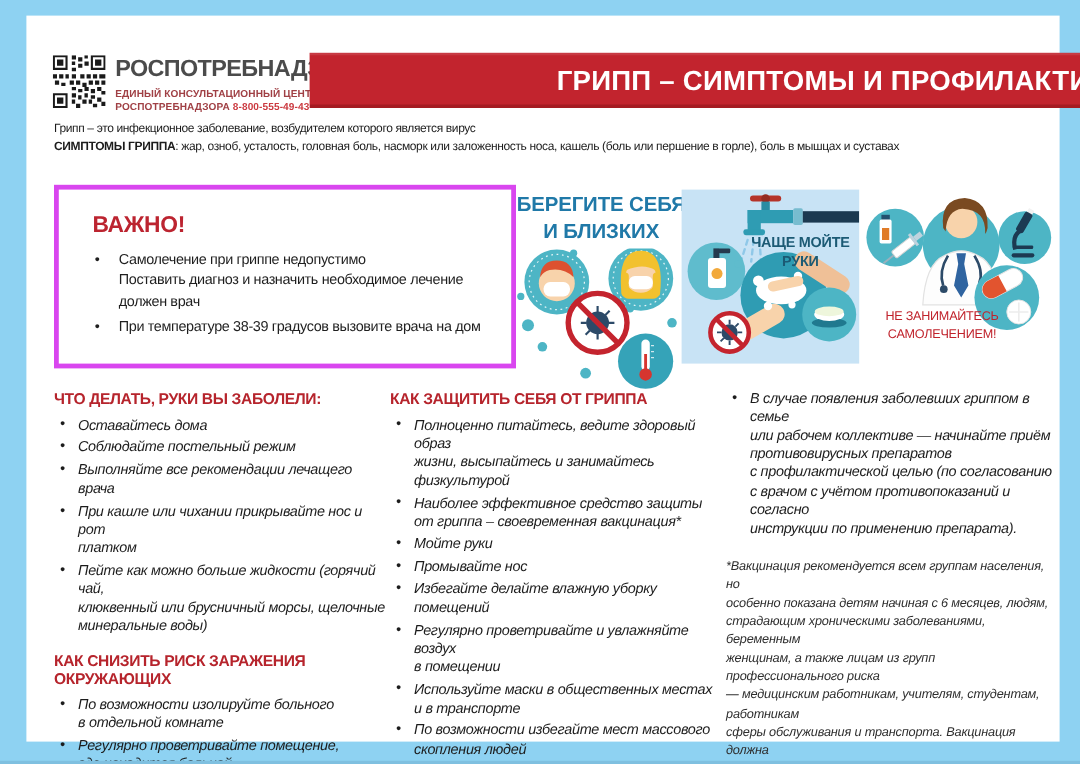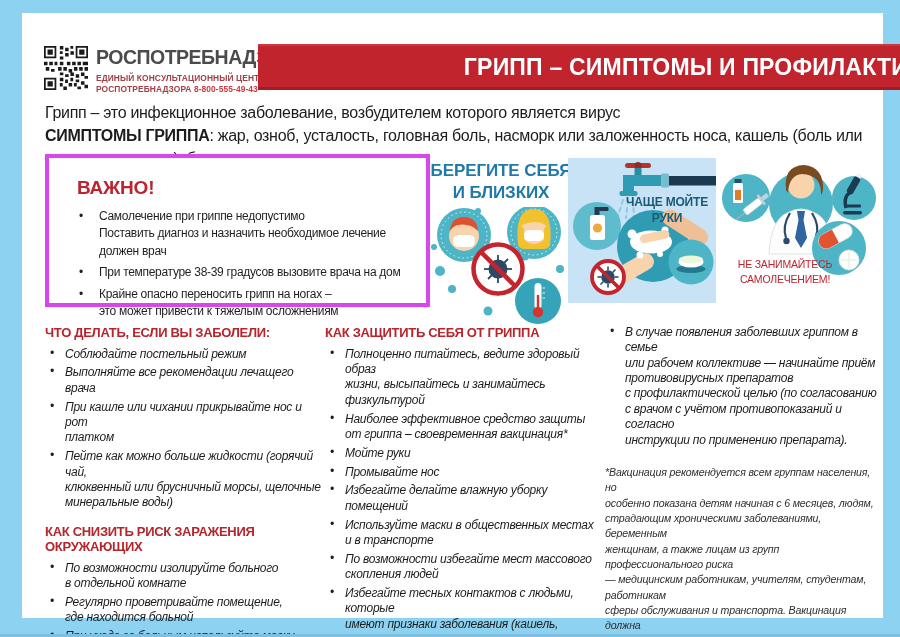--- a/index.html
+++ b/index.html
@@ -26,21 +26,21 @@
   .phone { color: #cb3a40; }
   .banner {
     position: absolute; left: 236px; top: 31px; width: 681px; height: 46px;
     background: #c2242e;
     display: flex; align-items: center; justify-content: flex-end;
     box-shadow: inset 0 -3px 0 rgba(80,0,0,0.25), inset 0 2px 0 rgba(255,255,255,0.10);
   }
   .banner-title { color: #fff; font-weight: bold; font-size: 23px; letter-spacing: 0.2px; }
 
   
-  .intro { position: absolute; left: 23px; top: 88px; width: 832px; font-size: 16px; letter-spacing: -0.3px; line-height: 1.45; color: #1c1c1c; }
+  .intro { position: absolute; left: 23px; top: 88px; width: 832px; font-size: 10px; letter-spacing: -0.3px; line-height: 1.45; color: #1c1c1c; }
   .intro b { letter-spacing: -0.3px; }
 
   
   .important {
     position: absolute; left: 23px; top: 141px; width: 385px; height: 153px;
     border: 4px solid #d946ef; background: #fff;
     padding: 13px 10px 0 24px;
   }
   .important-title { color: #bc2430; font-size: 19px; font-weight: bold; margin: 6px 0 9px 4px; letter-spacing: -0.2px; }
   .important ul { list-style: none; }
@@ -114,22 +114,20 @@
     <div><b>СИМПТОМЫ ГРИППА</b><span>: жар, озноб, усталость, головная боль, насморк или заложенность носа, кашель (боль или першение в горле), боль в мышцах и суставах</span></div>
   </div>
 
   <div class="important">
     <div class="important-title">ВАЖНО!</div>
     <ul>
 
     <li>Самолечение при гриппе недопустимо
 Поставить диагноз и назначить необходимое лечение должен врач</li>
         <li>При температуре 38-39 градусов вызовите врача на дом</li>
-        <li>Крайне опасно переносить грипп на ногах –
-это может привести к тяжелым осложнениям</li>
       </ul>
   </div>
 
   <div class="ill-care">
     <div class="cap">БЕРЕГИТЕ СЕБЯ
 И БЛИЗКИХ</div>
     <svg width="142" height="128" viewBox="0 0 142 128">
       <g fill="#4db5c5">
         <circle cx="10" cy="64" r="5"></circle>
           <circle cx="22" cy="82" r="4"></circle>
@@ -299,23 +297,24 @@
         <line x1="122" y1="102" x2="138" y2="102" stroke="#ececec" stroke-width="1.4"></line>
         <line x1="130" y1="94" x2="130" y2="110" stroke="#ececec" stroke-width="1.4"></line>
       </g>
     </svg>
     <div class="cap">НЕ ЗАНИМАЙТЕСЬ
 САМОЛЕЧЕНИЕМ!</div>
   </div>
 
   <div class="col col-1">
     <div class="section">
-      <div class="col-heading">ЧТО ДЕЛАТЬ, ЕСЛИ ВЫ ЗАБОЛЕЛИ:</div>
+      <div class="col-heading">ЧТО ДЕЛАТЬ, РУКИ ВЫ ЗАБОЛЕЛИ:</div>
       <ul>
 
+      <li>Оставайтесь дома</li>
           <li>Соблюдайте постельный режим</li>
           <li>Выполняйте все рекомендации лечащего врача</li>
           <li>При кашле или чихании прикрывайте нос и рот
 платком</li>
           <li>Пейте как можно больше жидкости (горячий чай,
 клюквенный или брусничный морсы, щелочные
 минеральные воды)</li>
         </ul>
     </div>
     <div class="section">
@@ -337,20 +336,22 @@
       <ul>
 
       <li>Полноценно питайтесь, ведите здоровый образ
 жизни, высыпайтесь и занимайтесь
 физкультурой</li>
           <li>Наиболее эффективное средство защиты
 от гриппа – своевременная вакцинация*</li>
           <li>Мойте руки</li>
           <li>Промывайте нос</li>
           <li>Избегайте делайте влажную уборку помещений</li>
+          <li>Регулярно проветривайте и увлажняйте воздух
+в помещении</li>
           <li>Используйте маски в общественных местах
 и в транспорте</li>
           <li>По возможности избегайте мест массового
 скопления людей</li>
           <li>Избегайте тесных контактов с людьми, которые
 имеют признаки заболевания (кашель, чихание)</li>
         </ul>
     </div>
   </div>
 

